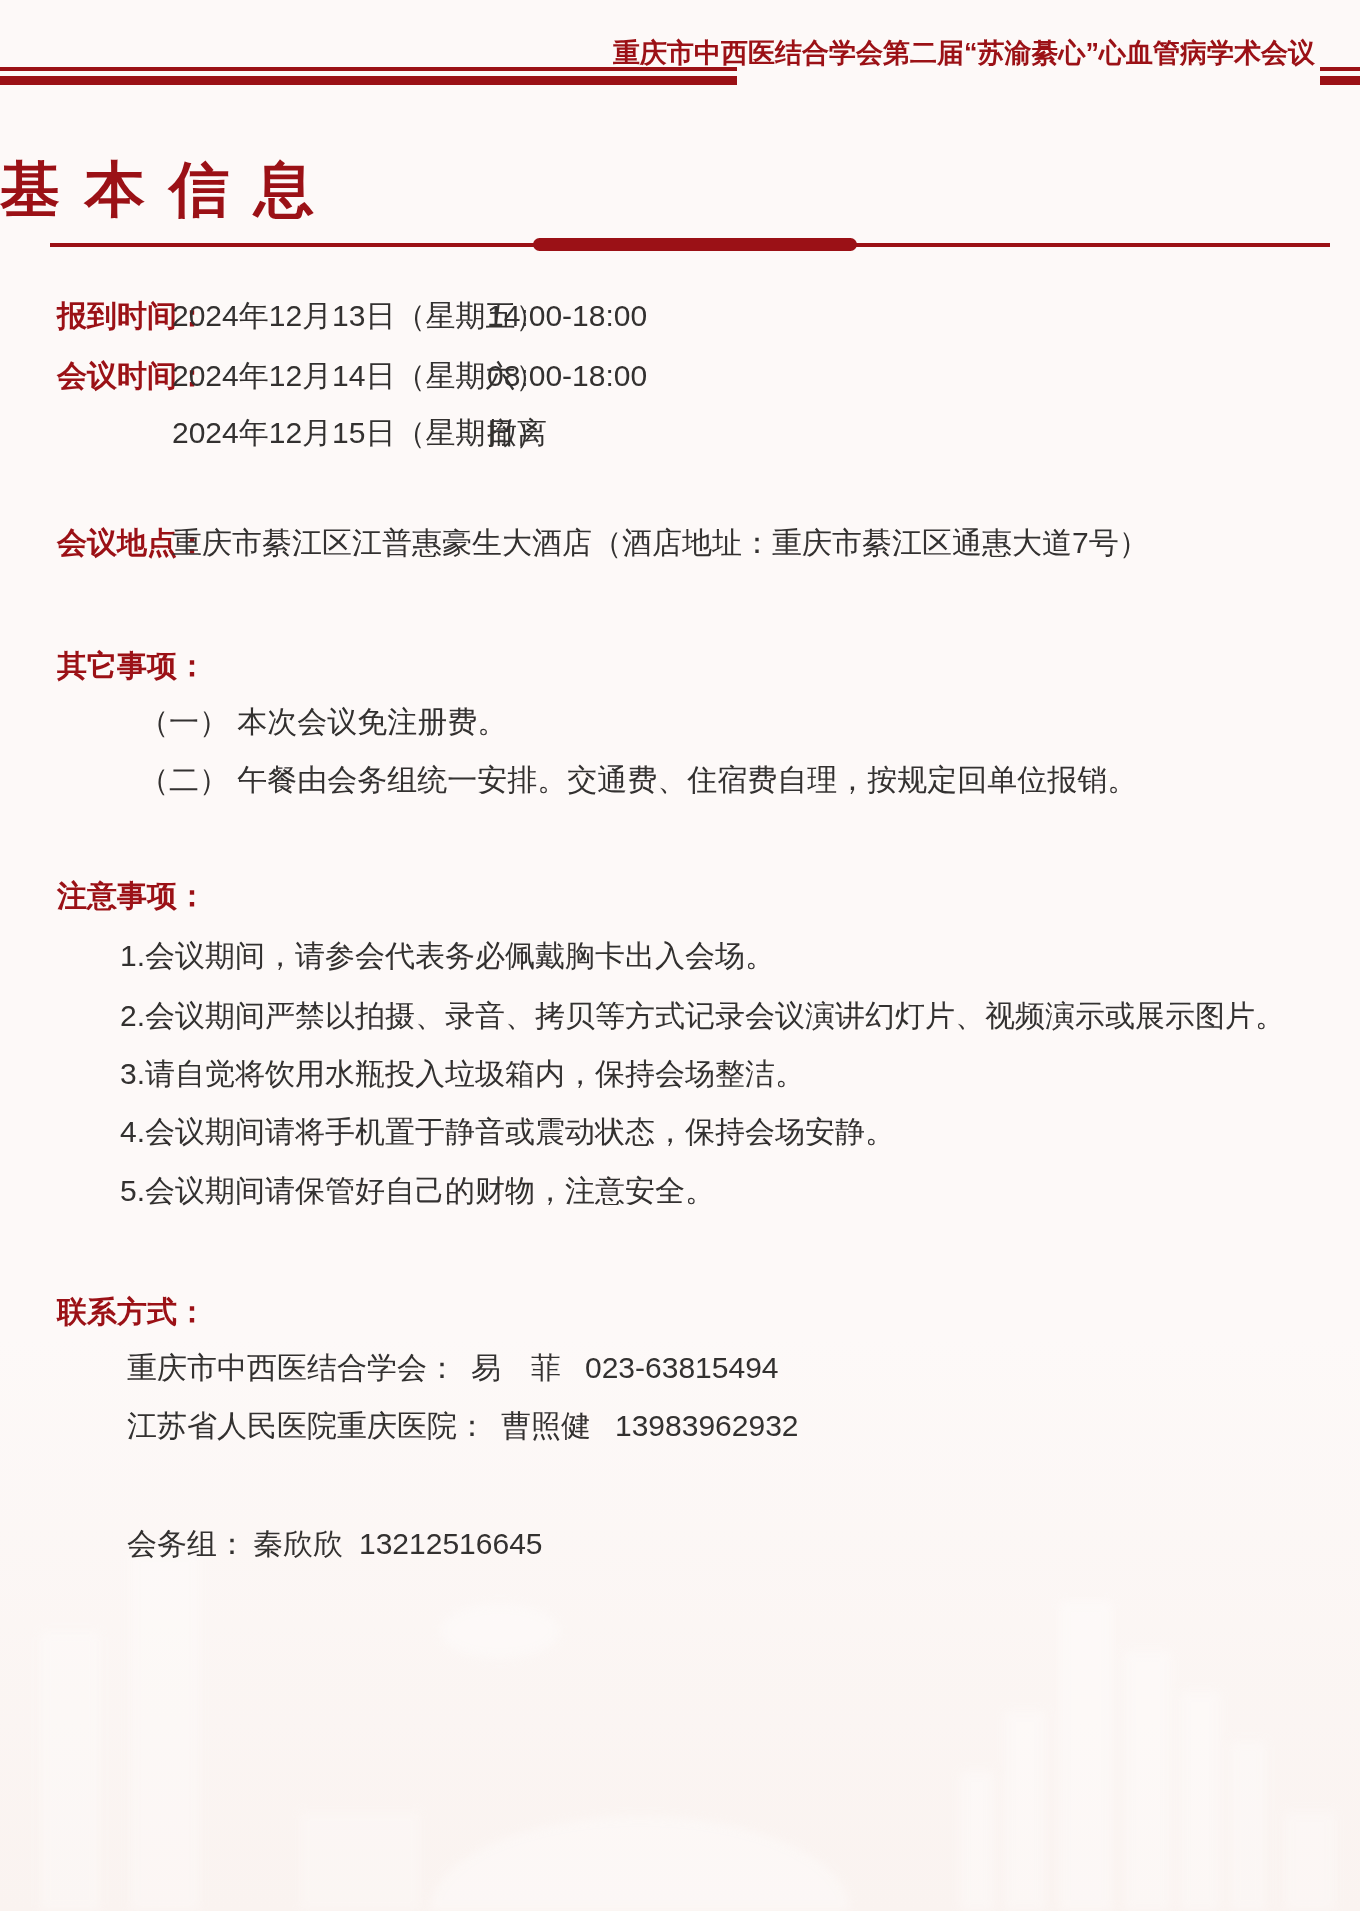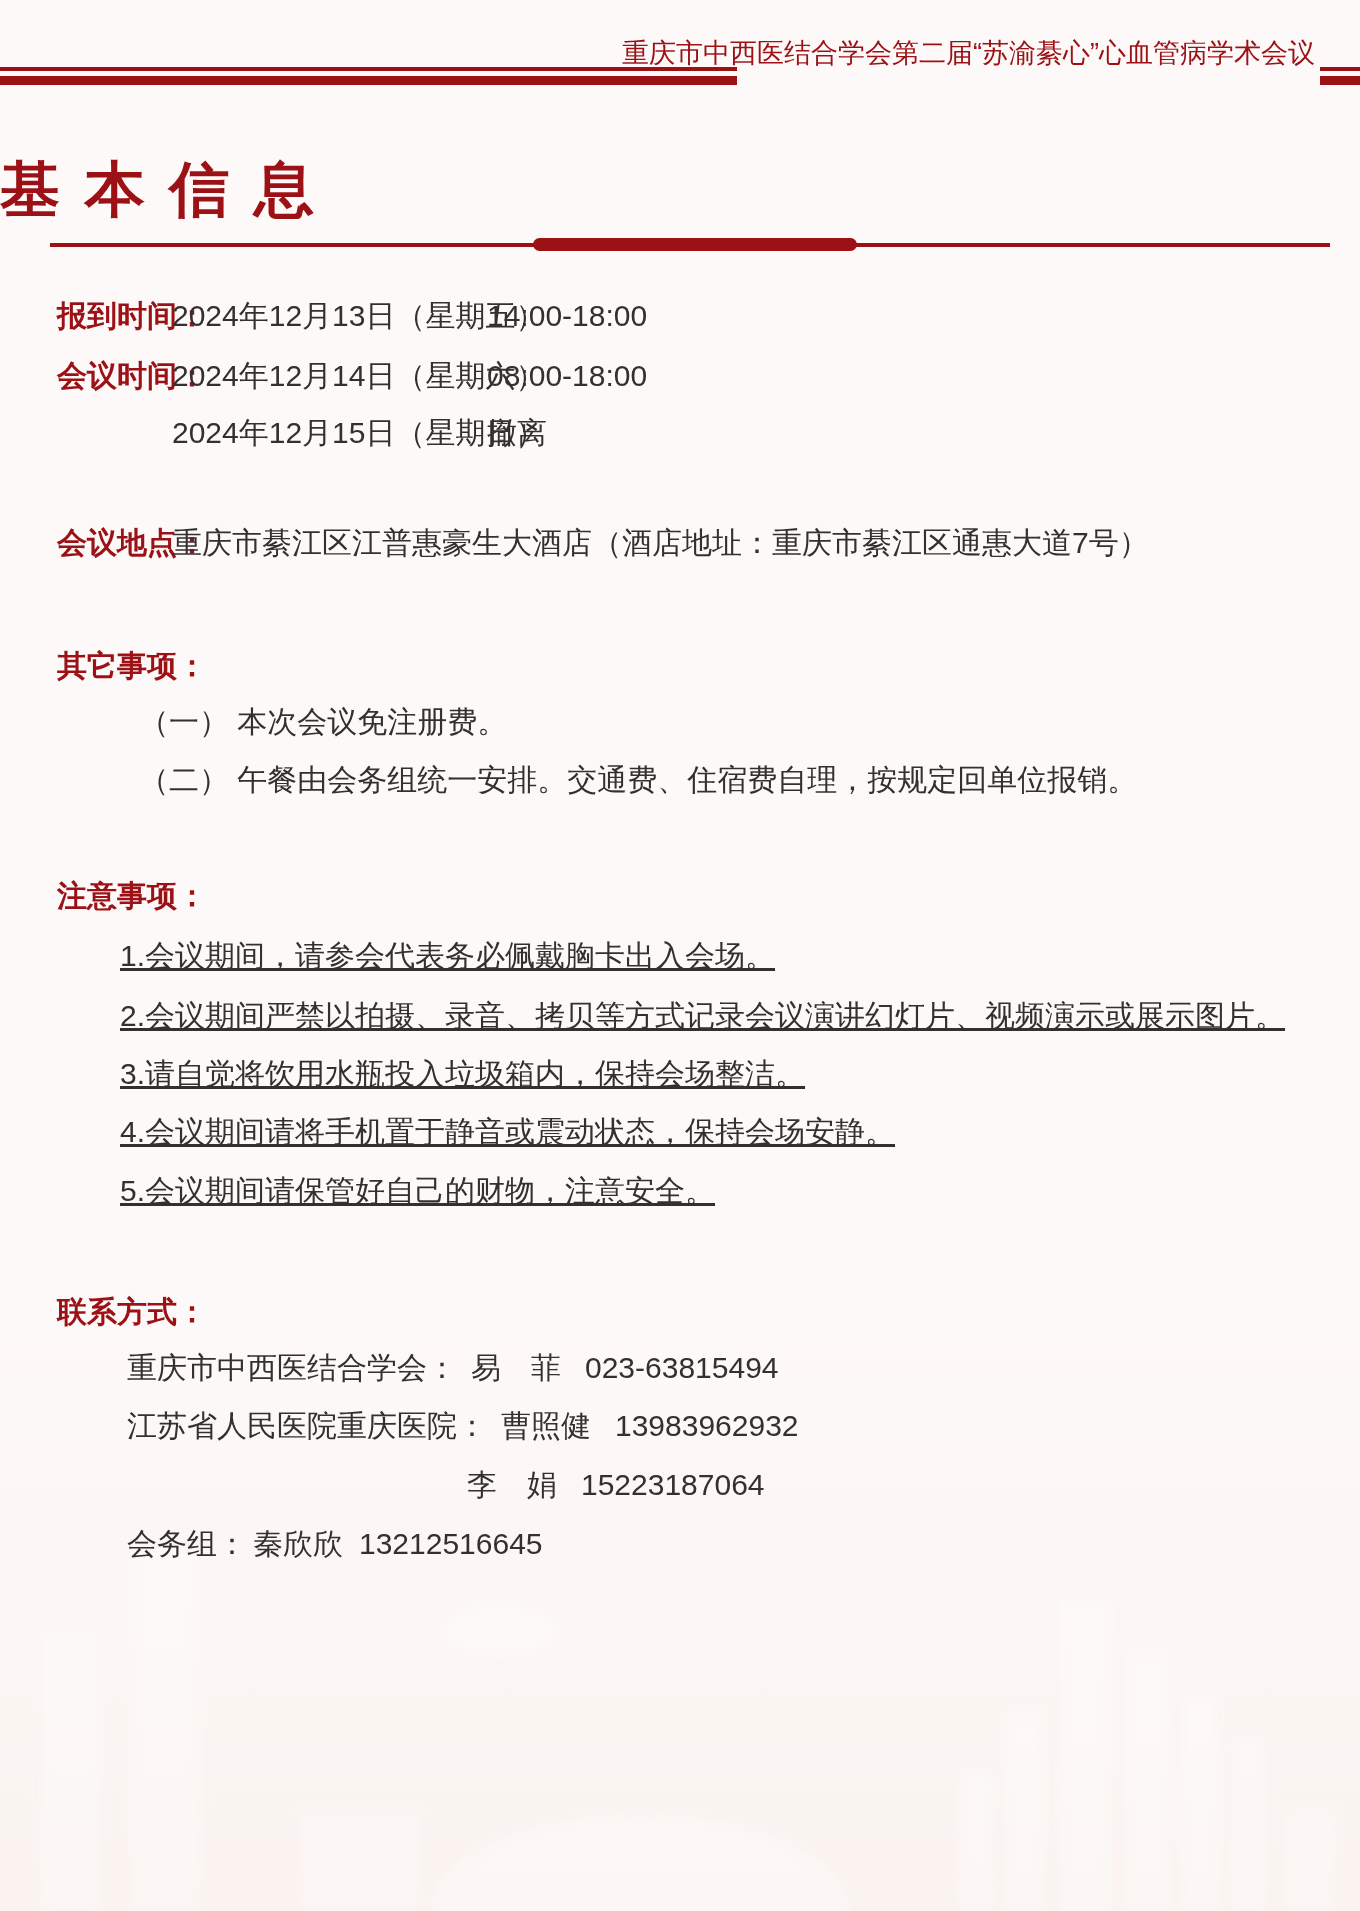--- a/index.html
+++ b/index.html
@@ -19,40 +19,40 @@
   }
   
   .hrule{position:absolute;top:67px;}
   .hrule-left{left:0;width:737px;}
   .hrule-right{right:0;width:40px;}
   .hrule .thin{display:block;height:4px;background:var(--red);margin-bottom:5px;}
   .hrule .thick{display:block;height:9px;background:var(--red);}
   .header-text{
     position:absolute;top:36px;right:45px;
     text-align:right;color:var(--red);
-    font-weight:normal;font-size:27px;line-height:34px;
+    font-weight:bold;font-size:27px;line-height:34px;
     letter-spacing:0px;white-space:nowrap;
   }
   
   .doc-title{
     position:absolute;top:150px;left:0;width:100%;
     text-align:left;color:var(--red);
     font-size:60px;font-weight:bold;letter-spacing:4px;
   }
   .title-rule{position:absolute;top:243px;left:50px;width:1280px;height:4px;background:var(--red);}
   .title-rule-thick{position:absolute;top:238px;left:533px;width:324px;height:13px;background:var(--red);border-radius:7px;}
   
   .row{position:absolute;left:0;width:100%;font-size:30px;line-height:37px;white-space:nowrap;}
   .row .cell{position:absolute;top:0;}
   .c-label{left:57px;color:var(--red);font-weight:bold;}
   .c-date{left:172px;text-align:center;}
   .c-time{left:487px;}
   .sec-label{position:absolute;left:57px;color:var(--red);font-weight:bold;font-size:30px;line-height:37px;white-space:nowrap;text-align:center;}
   .indent-a{position:absolute;left:139px;font-size:30px;line-height:37px;white-space:nowrap;}
-  .indent-b{position:absolute;left:120px;font-size:30px;line-height:37px;white-space:nowrap;text-decoration:underline;}
+  .indent-b{position:absolute;left:120px;font-size:30px;line-height:37px;white-space:nowrap;}
   .contact-line{position:absolute;left:127px;font-size:30px;line-height:37px;white-space:nowrap;}
   .contact-line .name{margin-left:14px;}
   .contact-line .phone{margin-left:24px;}
   .contact-line.shift{left:467px;}
   .contact-line.shift .name{margin-left:0;}
   
   .watermark{
     position:absolute;left:0;bottom:0;width:1360px;height:400px;
     filter:blur(5px);opacity:.65;pointer-events:none;
   }
@@ -127,20 +127,17 @@
   <div class="indent-b" style="top:1172px">5.会议期间请保管好自己的财物，注意安全。</div>
 
   <div class="sec-label" style="top:1293px">联系方式：</div>
 
   <div class="contact-line" style="top:1349px">
     <span class="org">重庆市中西医结合学会：</span><span class="name">易　菲</span><span class="phone">023-63815494</span>
   </div>
   <div class="contact-line" style="top:1407px">
     <span class="org">江苏省人民医院重庆医院：</span><span class="name">曹照健</span><span class="phone">13983962932</span>
   </div>
-  <div class="contact-line shift" style="top:1466px">
-    <span class="name">李　娟</span><span class="phone">15223187064</span>
-  </div>
   <div class="contact-line" style="top:1525px">
     <span class="org">会务组：</span><span class="name" style="margin-left:6px">秦欣欣</span><span class="phone" style="margin-left:16px">13212516645</span>
   </div>
 
 </div>
 
 </body></html>

